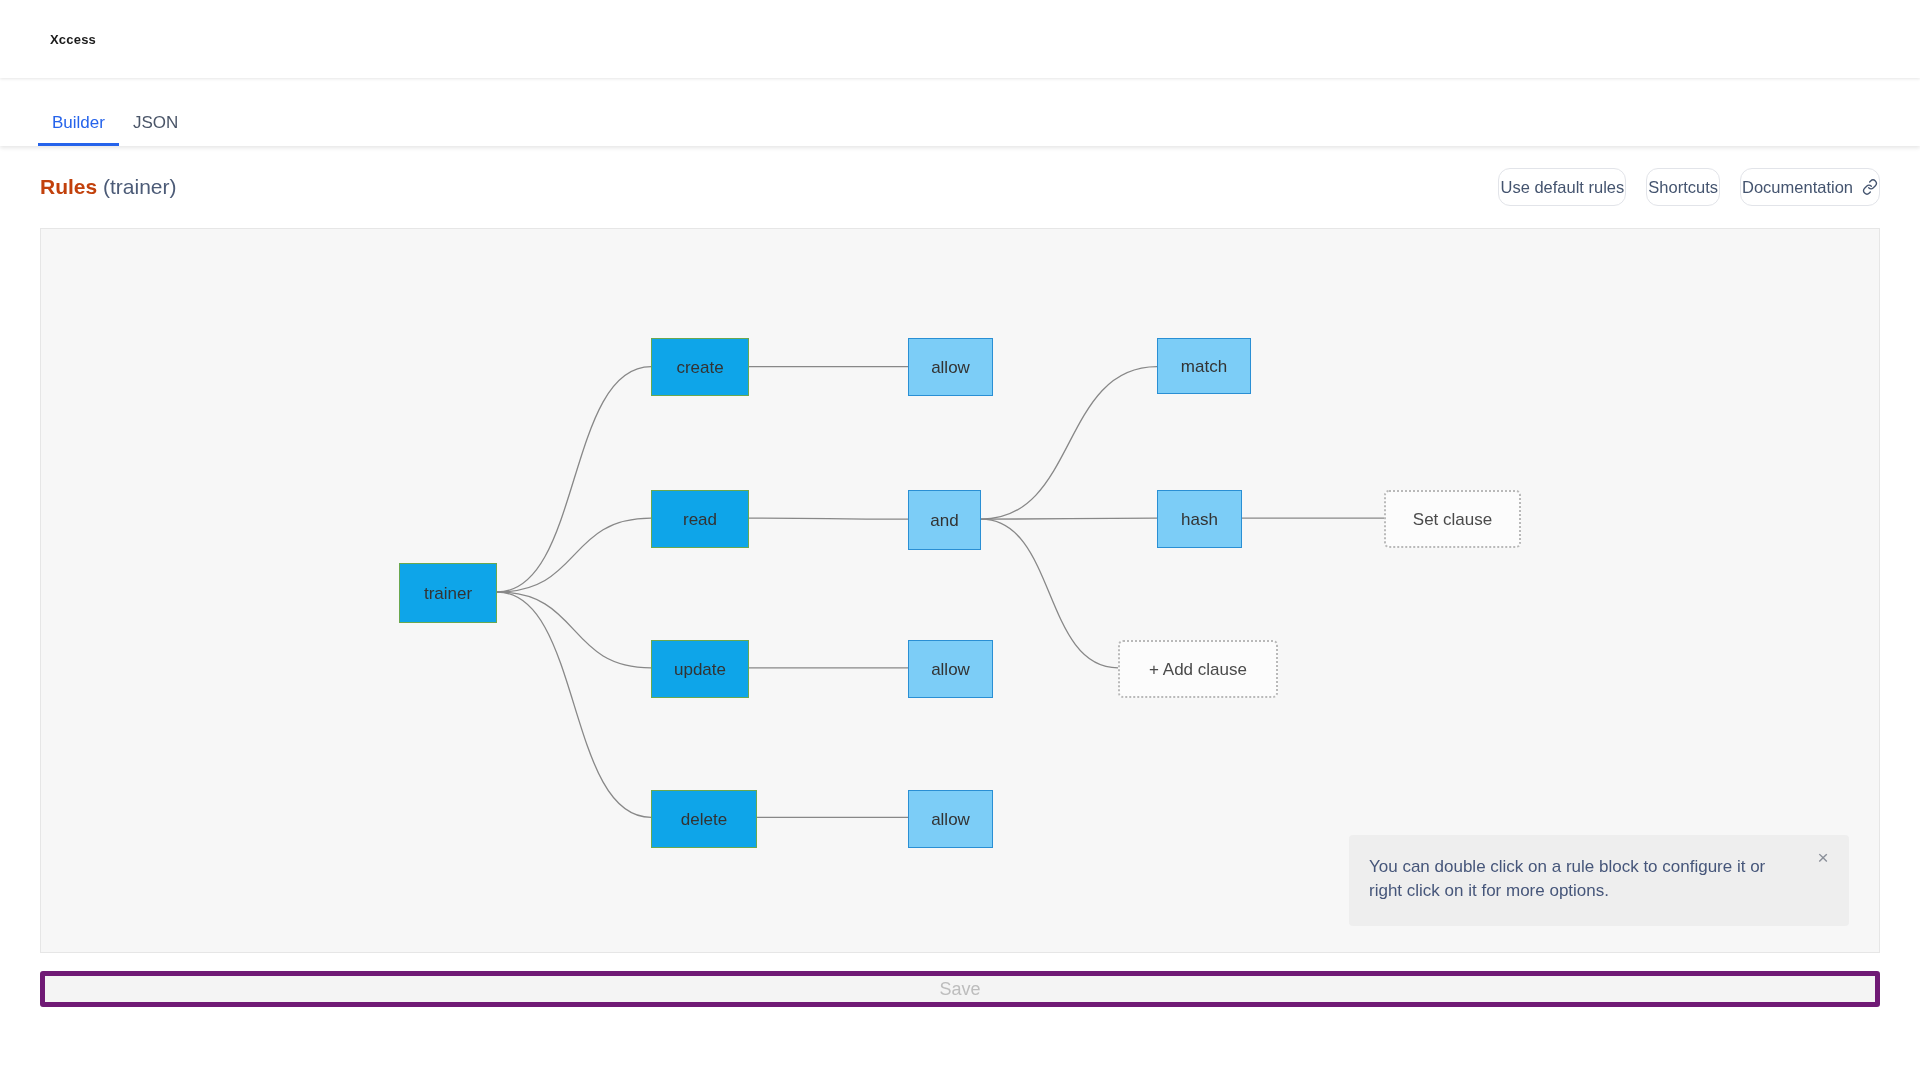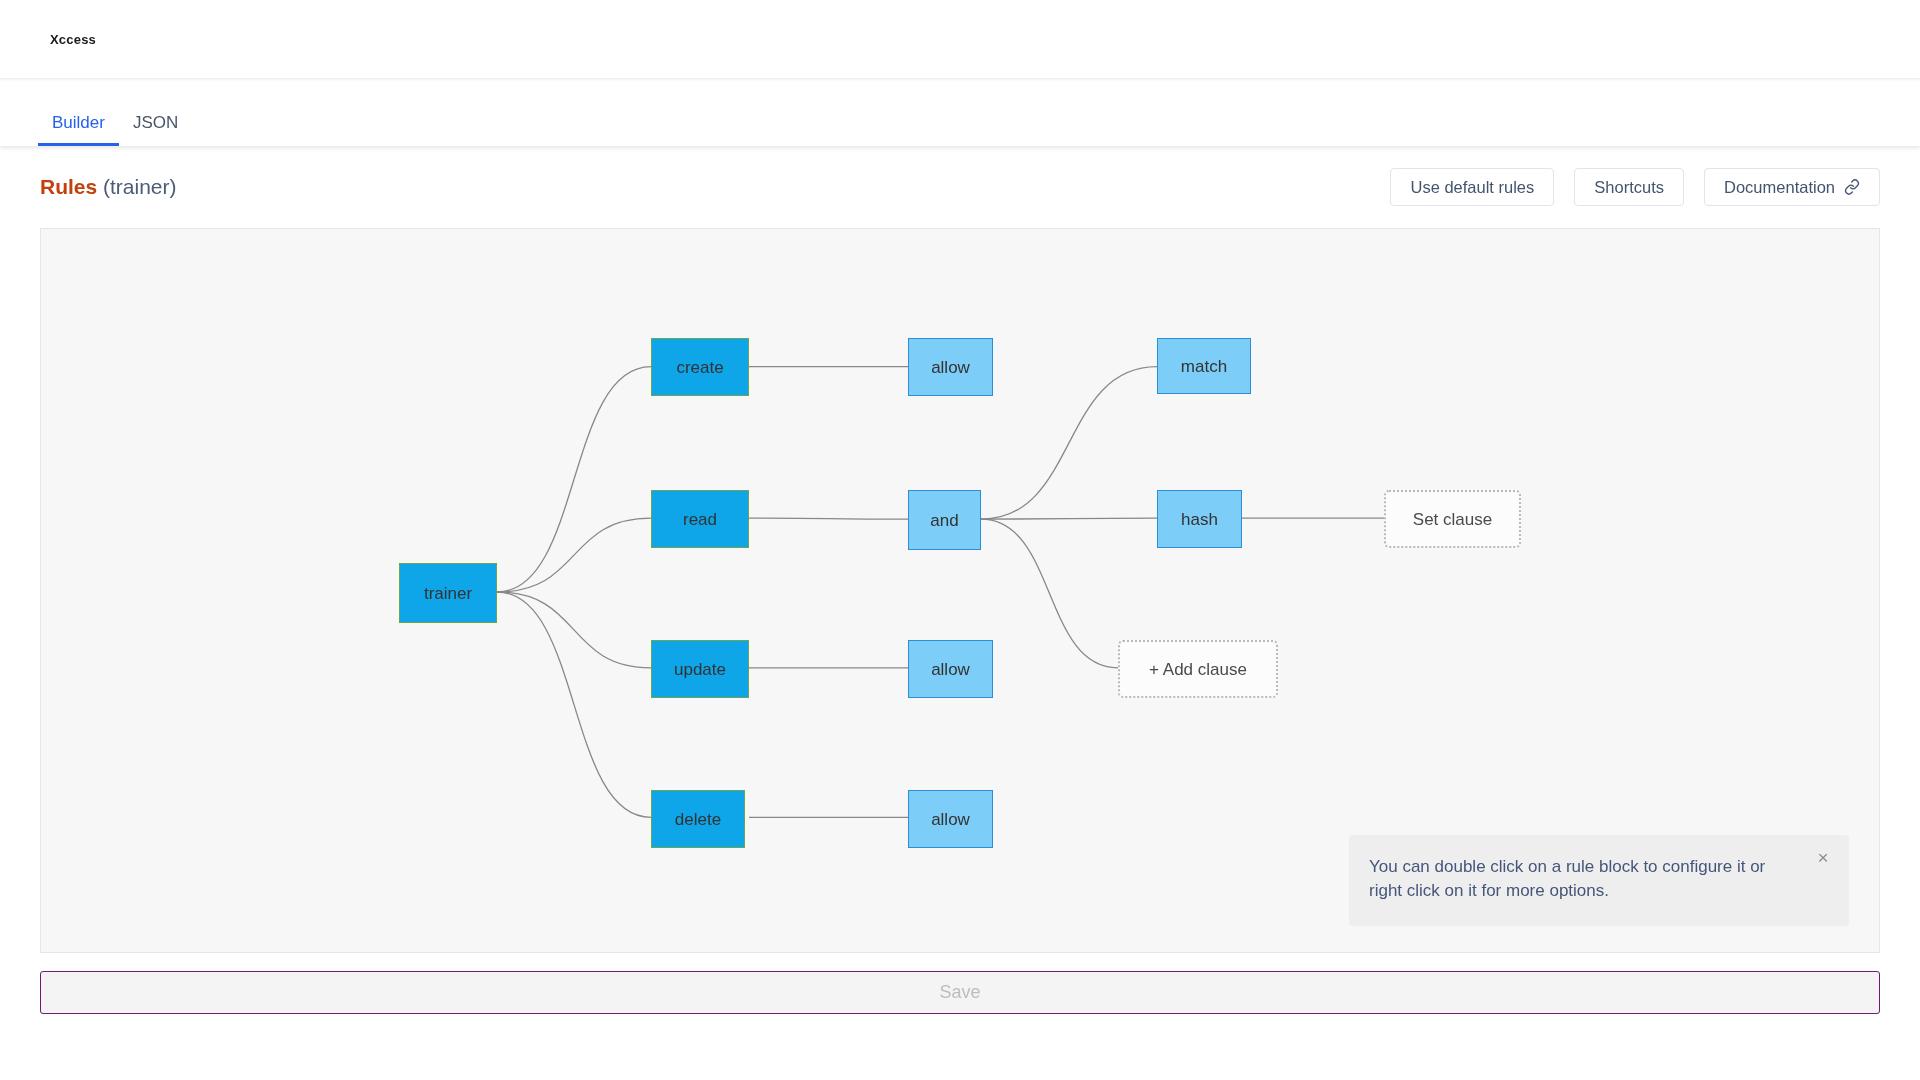--- a/index.html
+++ b/index.html
@@ -69,23 +69,23 @@
   .rules-title {
     font-size: 21px;
     color: #44546f;
   }
   .rules-title .strong { font-weight: bold; color: #c2410c; }
   .rules-title .soft { font-weight: normal; color: #4c5b77; }
 
   .btn-group { display: flex; gap: 20px; }
   .btn {
     height: 38px;
-    padding: 0 19px;
+    padding: 0 1px;
     border: 1px solid #e2e4e9;
-    border-radius: 4px;
+    border-radius: 12px;
     background: #ffffff;
     color: #44546f;
     font-size: 16.5px;
     font-family: "Liberation Sans", sans-serif;
     display: flex;
     align-items: center;
     gap: 9px;
     cursor: pointer;
     white-space: nowrap;
   }
@@ -155,23 +155,23 @@
     font-size: 19px;
     line-height: 20px;
     text-align: center;
     font-family: "Liberation Sans", sans-serif;
   }
 
   
   .save-btn {
     margin-top: 18px;
     width: 100%;
-    height: 43px;
+    height: 36px;
     background: #f4f4f4;
-    border: 1px solid #701a75;
+    border: 5px solid #701a75;
     border-radius: 3px;
     color: #bdbdbd;
     font-size: 18px;
     font-family: "Liberation Sans", sans-serif;
     cursor: default;
   }
 </style>
 </head>
 <body>
 
@@ -233,21 +233,21 @@
       </div>
       <div class="node green" style="left: 610px; top: 109px; width: 98px; height: 58px;">
         <span>create</span>
       </div>
       <div class="node green" style="left: 610px; top: 261px; width: 98px; height: 58px;">
         <span>read</span>
       </div>
       <div class="node green" style="left: 610px; top: 411px; width: 98px; height: 58px;">
         <span>update</span>
       </div>
-      <div class="node green" style="left: 610px; top: 561px; width: 94px; height: 58px;">
+      <div class="node green" style="left: 610px; top: 561px; width: 106px; height: 58px;">
         <span>delete</span>
       </div>
       <div class="node blue" style="left: 867px; top: 109px; width: 85px; height: 58px;">
         <span>allow</span>
       </div>
       <div class="node blue" style="left: 867px; top: 261px; width: 73px; height: 60px;">
         <span>and</span>
       </div>
       <div class="node blue" style="left: 867px; top: 411px; width: 85px; height: 58px;">
         <span>allow</span>

